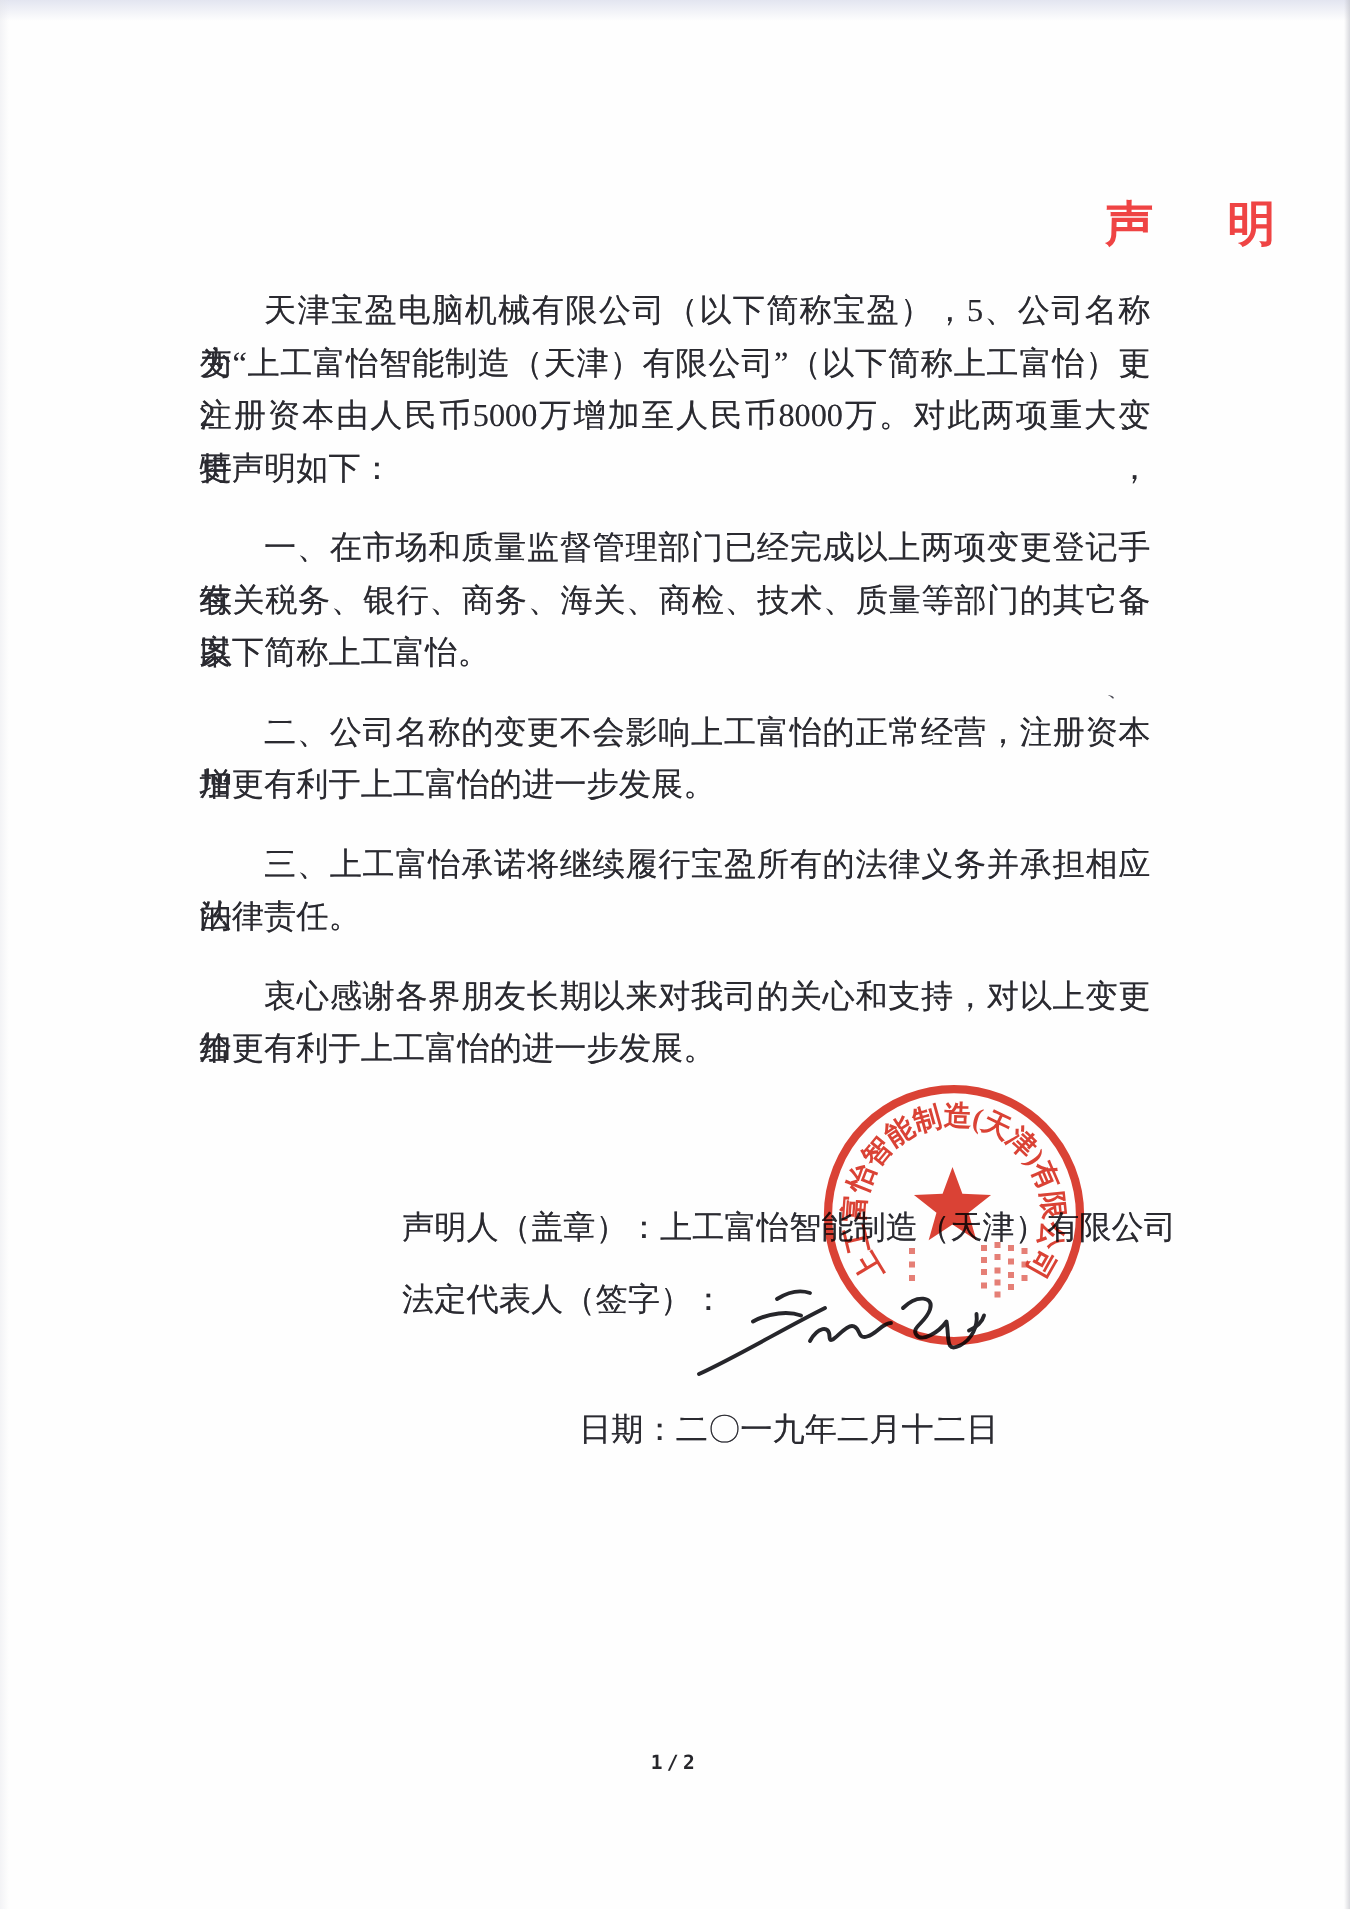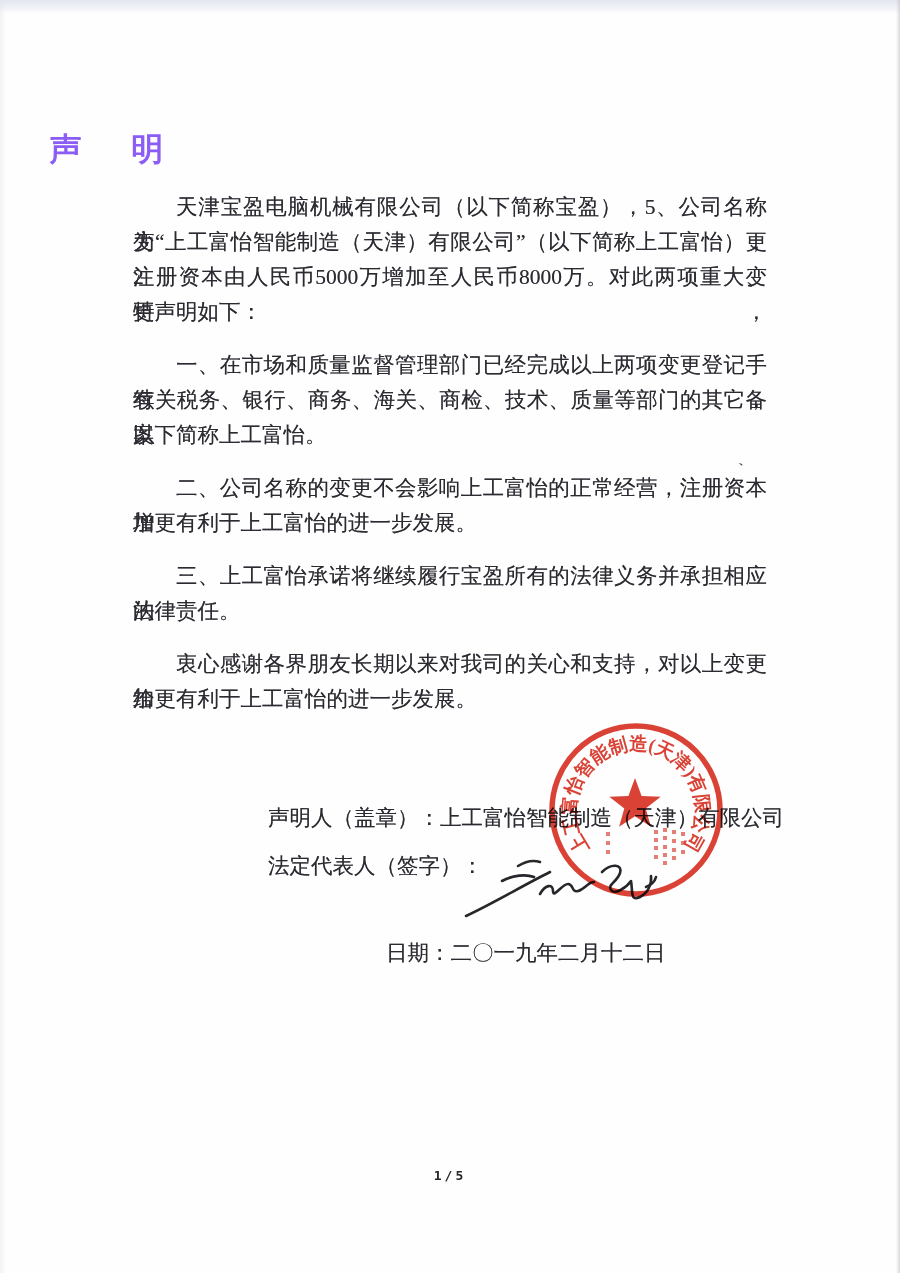--- a/index.html
+++ b/index.html
@@ -23,22 +23,22 @@
     pointer-events:none;
   }
   .edge-left{
     position:absolute;left:0;top:0;width:6px;height:100%;
     background:linear-gradient(90deg,rgba(226,227,233,.4),rgba(255,255,255,0));
     pointer-events:none;
   }
 
   .title{
     position:absolute;left:0;top:128px;width:100%;margin:0;
-    font-size:32px;font-weight:700;color:#8b5cf6;
-    text-align:left;letter-spacing:1.55em;text-indent:1.55em;
+    font-size:32px;font-weight:700;color:#ef4444;
+    text-align:right;letter-spacing:1.55em;text-indent:1.55em;
   }
 
   .body{position:absolute;left:133px;top:190px;width:634px;}
   .para{margin:0 0 18px 0;}
   .ln{
     height:35px;line-height:35px;font-size:21.5px;
     white-space:nowrap;
     text-shadow:0 0 .4px rgba(42,42,52,.55);
   }
   .ln.fl{white-space:normal;text-align:justify;text-align-last:justify;}
@@ -150,16 +150,16 @@
           <rect x="133" y="128" width="4" height="4"></rect>
         <rect x="58" y="110" width="4" height="4"></rect>
           <rect x="58" y="119" width="4" height="4"></rect>
           <rect x="58" y="128" width="4" height="4"></rect>
       </g>
     </svg>
   </div>
 
   <div class="sig date">日期：二〇一九年二月十二日</div>
 
-  <div class="pageno">1/5</div>
+  <div class="pageno">1/2</div>
 
   <span class="tick">、</span>
 </div>
 
 </body></html>

